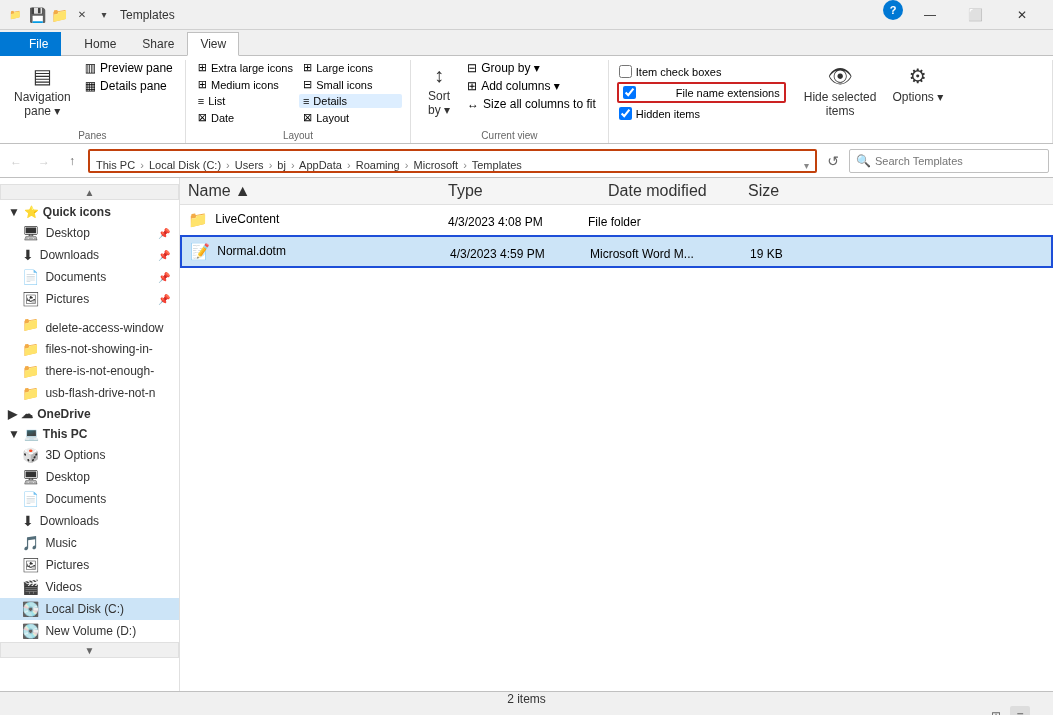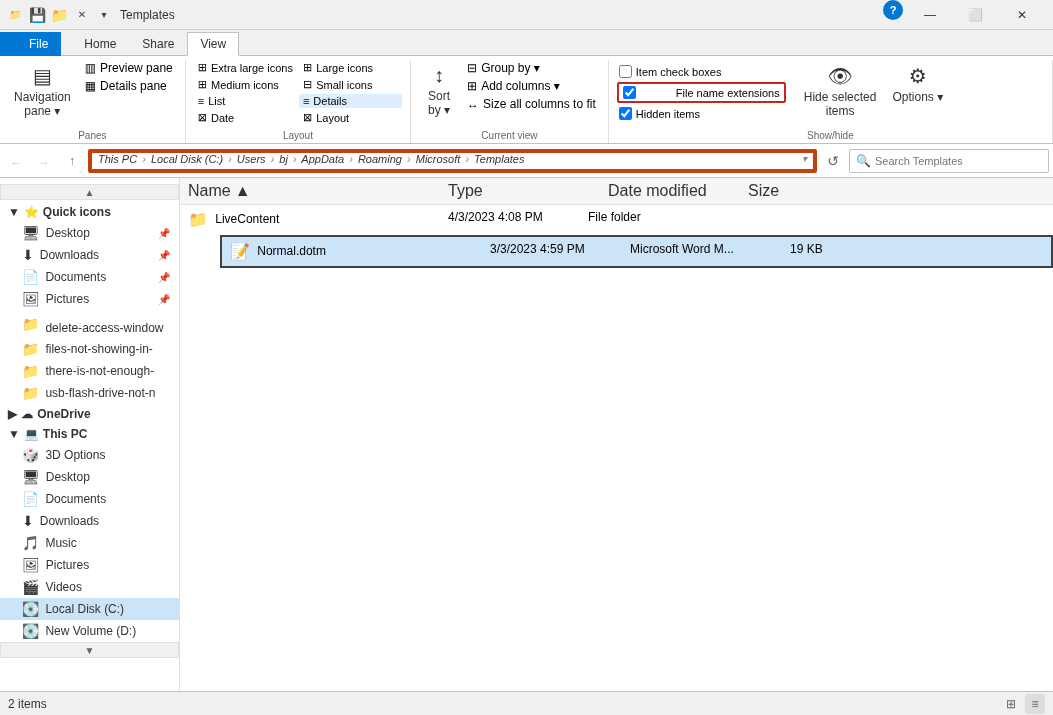--- a/index.html
+++ b/index.html
@@ -144,30 +144,29 @@
     }
     .nav-btn {
       width: 24px; height: 24px;
       display: flex; align-items: center; justify-content: center;
       cursor: pointer; border-radius: 2px; color: #666; font-size: 12px;
     }
     .nav-btn.disabled { color: #ccc; cursor: default; }
     .breadcrumb {
       flex: 1;
       height: 24px;
-      border: 4px solid #c2410c;
+      border: 2px solid #c2410c;
       border-radius: 2px;
       display: flex;
-      align-items: flex-start;
+      align-items: flex-end;
       padding: 0 6px;
       font-size: 11px;
       color: #333;
       background: white;
       cursor: pointer;
-      font-style: italic;
     }
     .breadcrumb-sep { color: #888; margin: 0 2px; }
     .refresh-btn {
       width: 24px; height: 24px;
       display: flex; align-items: center; justify-content: center;
       cursor: pointer; border-radius: 50%; color: #666; font-size: 14px;
     }
     .search-box {
       width: 200px;
       height: 24px;
@@ -250,21 +249,21 @@
       user-select: none;
     }
     .col-name { width: 260px; }
     .col-date { width: 140px; }
     .col-type { width: 160px; }
     .col-size { width: 80px; }
 
     .file-list { flex: 1; overflow-y: auto; }
     .file-row {
       display: flex;
-      align-items: flex-start;
+      align-items: flex-end;
       padding: 3px 0;
       cursor: pointer;
       font-size: 12px;
       border-bottom: 1px solid transparent;
     }
     .file-row.selected { background: #cce4f7; border: 1px solid #99caed; }
     .file-cell {
       padding: 2px 8px;
       overflow: hidden;
       text-overflow: ellipsis;
@@ -273,23 +272,24 @@
 
     .file-icon { font-size: 16px; margin-right: 4px; vertical-align: middle; }
 
     
     .status-bar {
       height: 24px;
       background: #f0f0f0;
       border-top: 1px solid #c0c0c0;
       display: flex;
       align-items: center;
-      padding: 0 8px;
+      padding: 0 23px;
       font-size: 12px;
       color: #333;
+      flex-direction: column;
     }
     .status-bar-right {
       margin-left: auto;
       display: flex;
       gap: 4px;
     }
     .view-mode-btn {
       width: 20px; height: 20px;
       display: flex; align-items: center; justify-content: center;
       cursor: pointer; border-radius: 2px; font-size: 12px; color: #666;
@@ -458,21 +458,20 @@
         <div class="ribbon-btn">
           <span class="ribbon-btn-icon" style="font-size:20px;">👁</span>
           <span class="ribbon-btn-label">Hide selected<br>items</span>
         </div>
         <div class="ribbon-btn">
           <span class="ribbon-btn-icon" style="font-size:20px;">⚙</span>
           <span class="ribbon-btn-label">Options ▾</span>
         </div>
       </div>
     </div>
-    <div class="ribbon-group-label">Show/hide</div>
   </div>
 </div>
 
 <div class="address-bar">
   <div class="nav-btn disabled">←</div>
   <div class="nav-btn disabled">→</div>
   <div class="nav-btn">↑</div>
   <div class="breadcrumb">
     <span>
       This PC <span class="breadcrumb-sep">›</span>
@@ -607,26 +606,26 @@
       <div class="file-row">
         <div class="file-cell col-name">
           <span class="file-icon">📁</span>
           <span>LiveContent</span>
         </div>
         <div class="file-cell col-date">4/3/2023 4:08 PM</div>
         <div class="file-cell col-type">File folder</div>
         <div class="file-cell col-size"></div>
       </div>
 
-      <div class="file-row selected" style="border:2px solid #404040;background:#cce4f7;margin-left:40px;">
+      <div class="file-row selected" style="border:2px solid #1d4ed8;background:#cce4f7;">
         <div class="file-cell col-name">
           <span class="file-icon">📝</span>
           <span>Normal.dotm</span>
         </div>
-        <div class="file-cell col-date">3/3/2023 4:59 PM</div>
+        <div class="file-cell col-date">4/3/2023 4:59 PM</div>
         <div class="file-cell col-type">Microsoft Word M...</div>
         <div class="file-cell col-size">19 KB</div>
       </div>
 
     </div>
   </div>
 </div>
 
 <div class="status-bar">
   <span>2 items</span>

